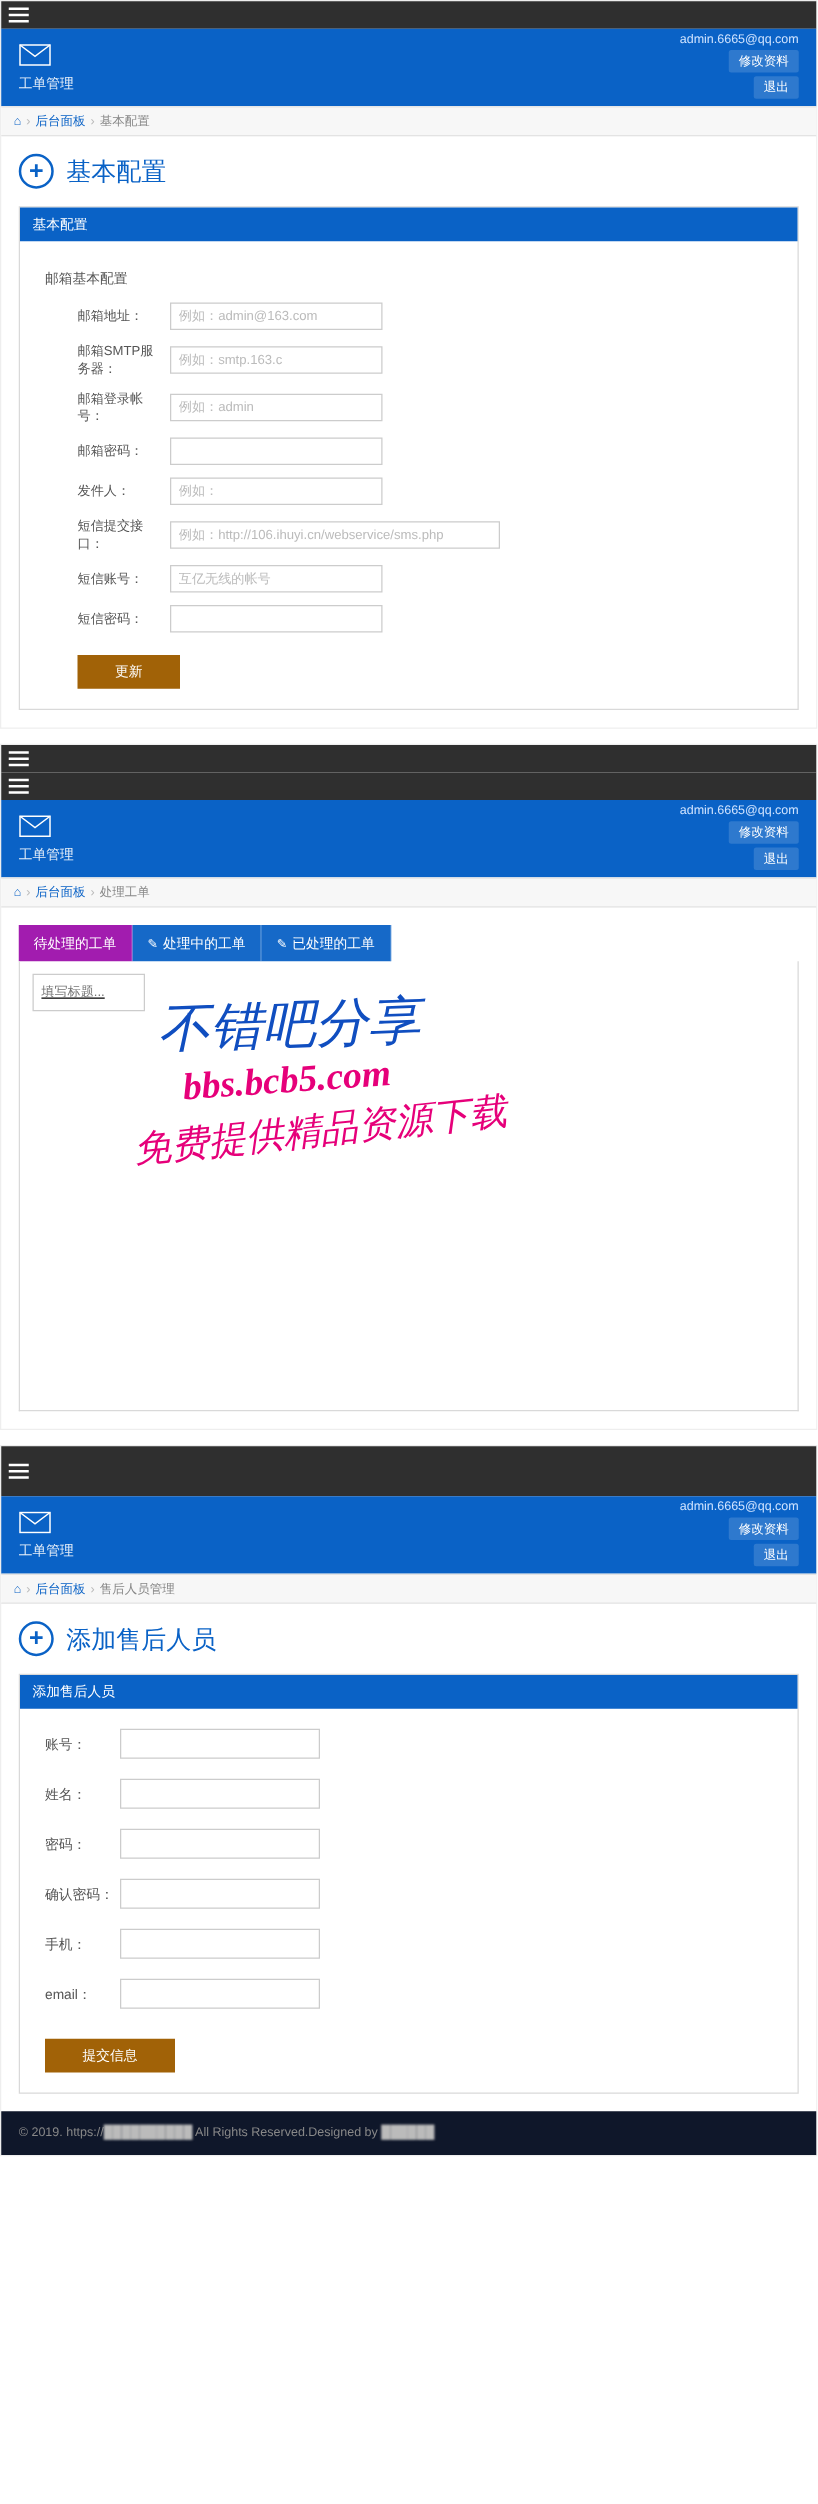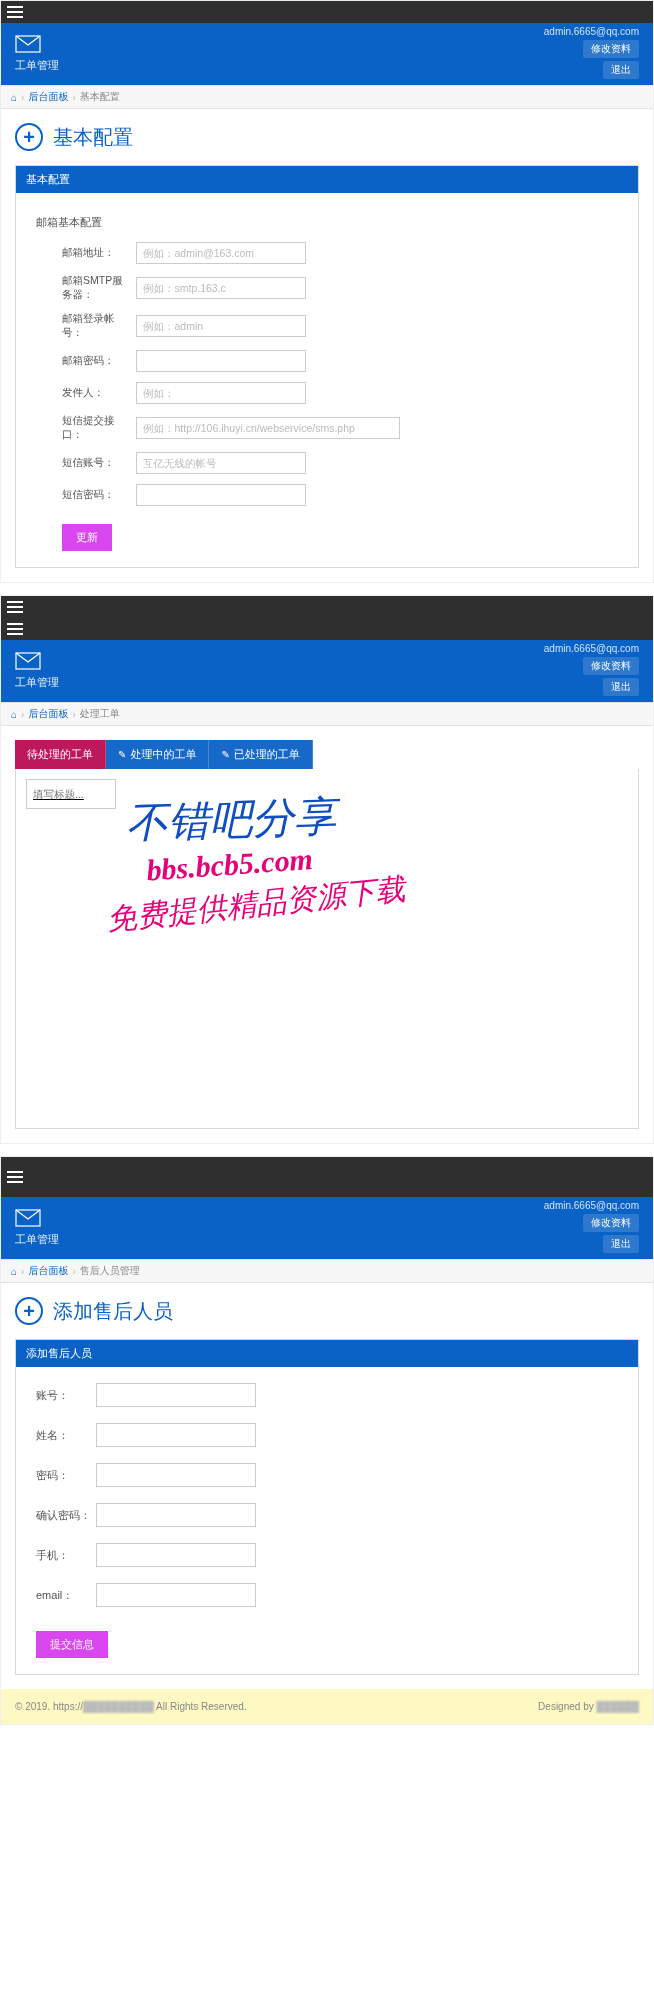--- a/index.html
+++ b/index.html
@@ -24,38 +24,38 @@
   .plus-circle { width: 28px; height: 28px; border: 2px solid #0a62c6; border-radius: 50%; display: flex; align-items: center; justify-content: center; color: #0a62c6; font-size: 20px; font-weight: bold; cursor: pointer; }
   .page-title h1 { font-size: 20px; font-weight: normal; color: #0a62c6; }
   .panel { border: 1px solid #d9d9d9; }
   .panel-header { background: #0a62c6; color: #fff; padding: 6px 10px; font-size: 11px; }
   .panel-body { padding: 16px 20px; }
   .section-title { font-size: 11px; color: #555; margin: 6px 0 12px 0; }
   .form-row { display: flex; align-items: center; margin-bottom: 10px; }
   .form-row label { width: 100px; text-align: left; padding-right: 10px; padding-left: 26px; font-size: 10.5px; color: #555; }
   .form-row input[type=text], .form-row input[type=password] { border: 1px solid #ccc; padding: 4px 6px; font-size: 10.5px; width: 170px; color: #555; }
   .form-row input::placeholder { color: #bbb; }
-  .btn-primary { background: #d946ef; color: #fff; border: none; padding: 6px 14px; font-size: 11px; cursor: pointer; margin-left: 26px; margin-top: 8px; }
+  .btn-primary { background: #a16207; color: #fff; border: none; padding: 6px 30px; font-size: 11px; cursor: pointer; margin-left: 26px; margin-top: 8px; }
   
   .tabs { display: flex; }
   .tab { background: #0a62c6; color: #fff; padding: 7px 12px; font-size: 11px; cursor: pointer; border-right: 1px solid rgba(255,255,255,.2); display: flex; gap: 4px; align-items: center; }
   .tab.inactive { background: #0a62c6; opacity: .95; }
-  .tab.active { background: #be185d; text-align: center; }
+  .tab.active { background: #a21caf; text-align: center; }
   .tab-icon { font-size: 10px; }
   .tab-body { border: 1px solid #d9d9d9; border-top: none; padding: 10px; min-height: 360px; position: relative; overflow: hidden; }
   .search-like { border: 1px solid #ccc; padding: 8px 6px; width: 90px; font-size: 10.5px; text-decoration: underline; }
   .watermark { position: absolute; top: 20px; left: 110px; width: 380px; pointer-events: none; user-select: none; }
   .wm1 { font-family: "Brush Script MT", cursive; font-style: italic; color: #104ec0; font-size: 42px; transform: rotate(-2deg); }
   .wm2 { font-family: cursive; font-style: italic; font-weight: bold; color: #e6007a; font-size: 30px; transform: rotate(-4deg); margin-top: -4px; margin-left: 20px; }
   .wm3 { font-family: "Brush Script MT", cursive; font-style: italic; color: #e6007a; font-size: 30px; transform: rotate(-6deg); margin-top: 4px; margin-left: -20px; }
   
   .form-row3 { display: flex; align-items: center; margin-bottom: 16px; }
   .form-row3 label { width: 60px; font-size: 11px; color: #555; }
   .form-row3 input { border: 1px solid #ccc; padding: 5px 6px; font-size: 11px; width: 160px; }
-  .footer { background: #fef9c3; padding: 12px 14px; font-size: 10px; color: #888; display: flex; justify-content: space-between; }
+  .footer { background: #0f172a; padding: 12px 14px; font-size: 10px; color: #888; display: flex; justify-content: flex-start; }
   .footer .blur { color: #bbb; filter: blur(1px); }
   .sep { color: #bbb; }
 </style>
 </head>
 <body>
 
 <div class="screen">
   <div class="topbar">
     <div class="hamburger">
         <span></span>

